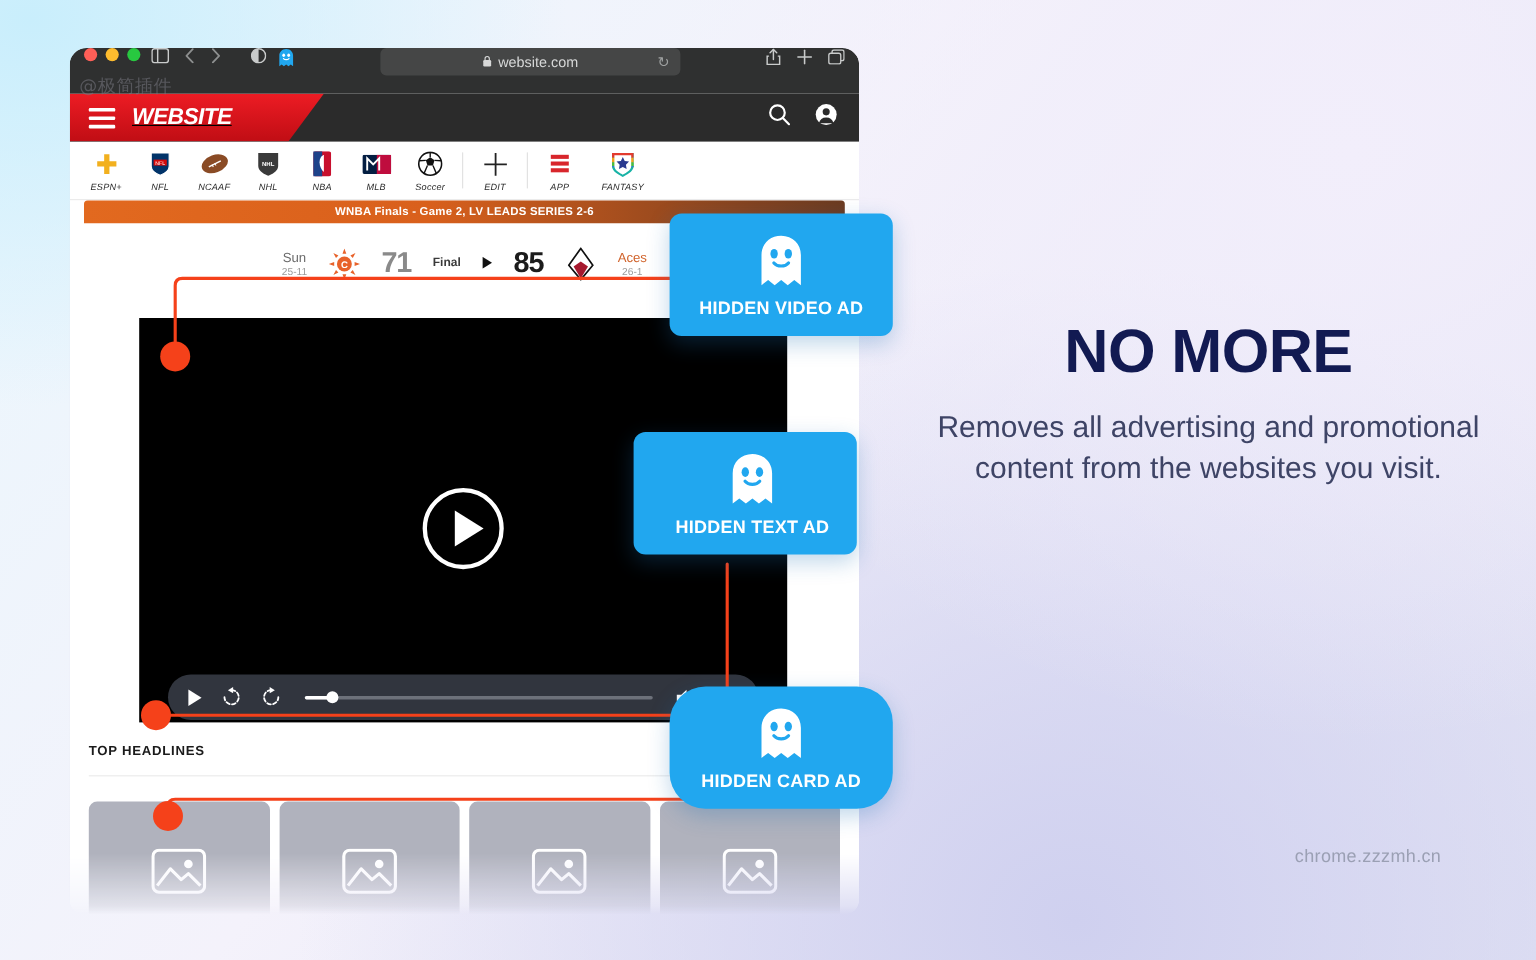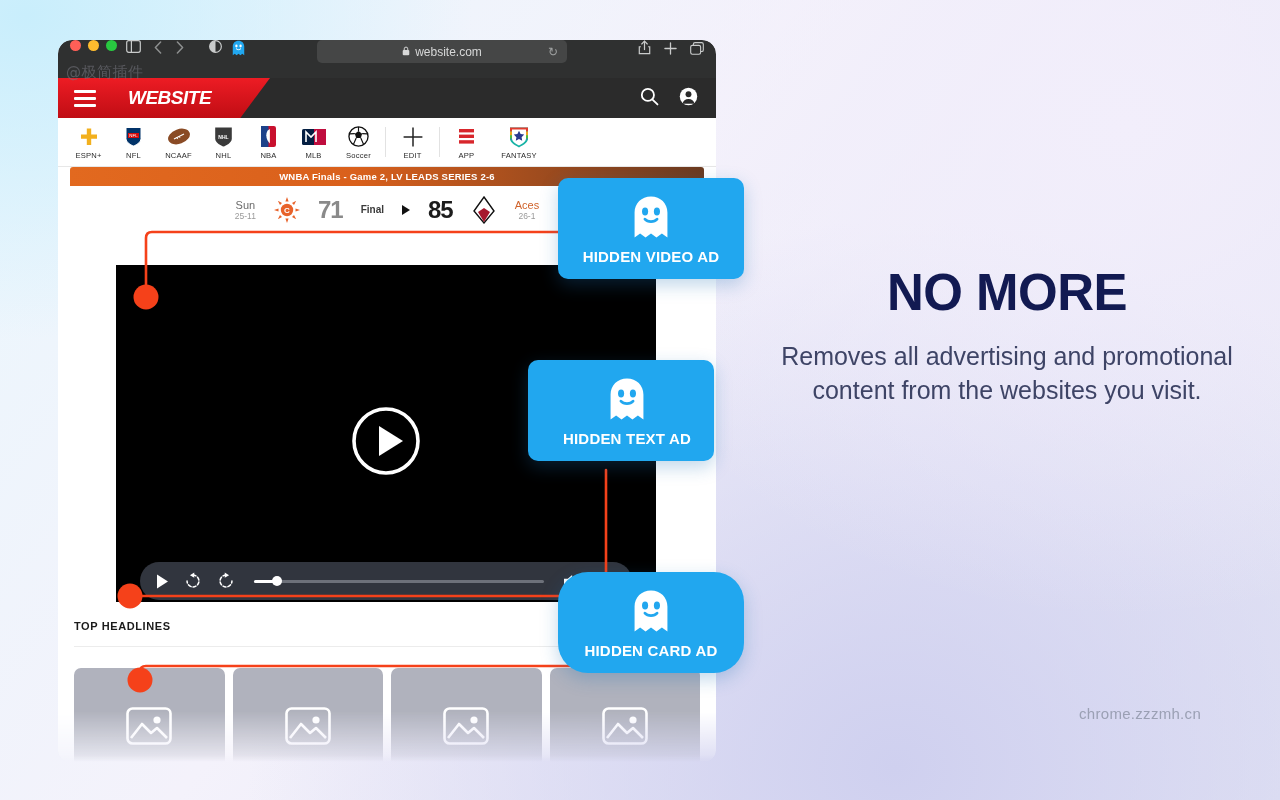--- a/index.html
+++ b/index.html
@@ -59,54 +59,54 @@
 
   
   .site-head{
     height:40px; background:#2b2b2b; display:flex; align-items:center;
     position:relative;
   }
   .red-flag{
     position:absolute; left:0; top:0; height:40px; width:212px;
     background:linear-gradient(180deg,#ed1c24 0%,#c00d14 100%);
     clip-path:polygon(0 0, 100% 0, 86% 100%, 0 100%);
-    display:flex; align-items:center; gap:32px; padding-left:16px;
+    display:flex; align-items:center; gap:14px; padding-left:16px;text-decoration:underline;
   }
   .burger{ width:22px; display:flex; flex-direction:column; gap:4px; }
   .burger i{ display:block; height:3px; background:#fff; border-radius:1px; }
   .brand{
     color:#fff; font-weight:bold; font-style:italic; font-size:19px;
     letter-spacing:-.5px; font-family:"Liberation Sans", sans-serif;
   }
   .head-right{ margin-left:auto; display:flex; gap:20px; padding-right:18px; color:#fff; }
 
   
   .navrow{
     height:49px; background:#fff; border-bottom:1px solid #e7e7e7;
     display:flex; align-items:center; padding:0 8px; gap:0;
   }
   .navitem{
     width:45px; display:flex; flex-direction:column; align-items:center; gap:2px;
     position:relative;
   }
   .navitem .glyph{ height:24px; display:flex; align-items:center; justify-content:center; }
-  .navitem .lbl{ font-size:7.6px; color:#2b2b2b; letter-spacing:.2px; white-space:nowrap; }
+  .navitem .lbl{ font-size:7.6px; color:#2b2b2b; letter-spacing:.2px; white-space:nowrap;font-style:italic; }
   .navsep{ width:1px; height:30px; background:#e2e2e2; margin:0 4px; }
 
   
   .score-wrap{ background:#fff; position:relative; }
   .score-strip{
     height:19px; background:linear-gradient(90deg,#e2691f 0%,#d9601c 45%,#6b3a20 100%);
     color:#fff; font-size:9.5px; font-weight:bold; display:flex;
     align-items:center; justify-content:center; letter-spacing:.2px;
     margin:0 12px; border-radius:3px 3px 0 0;
   }
   .score-row{
     height:47px; display:flex; align-items:center; justify-content:center;
-    gap:18px; margin:0 12px; color:#1c1c1c; position:relative;
+    gap:18px; margin:10px 12px; color:#1c1c1c; position:relative;
   }
   .team{ display:flex; flex-direction:column; align-items:center; }
   .team .d1{ font-size:11px; color:#6b6b6b; }
   .team .d2{ font-size:8.5px; color:#9a9a9a; }
   .logo-c{ width:26px;height:26px; display:flex; align-items:center; justify-content:center;}
   .sc{ font-size:24px; font-weight:bold; letter-spacing:-1px; }
   .sc.dim{ color:#8a8a8a; }
   .final{ font-size:10px; font-weight:bold; color:#3a3a3a; }
 
   

